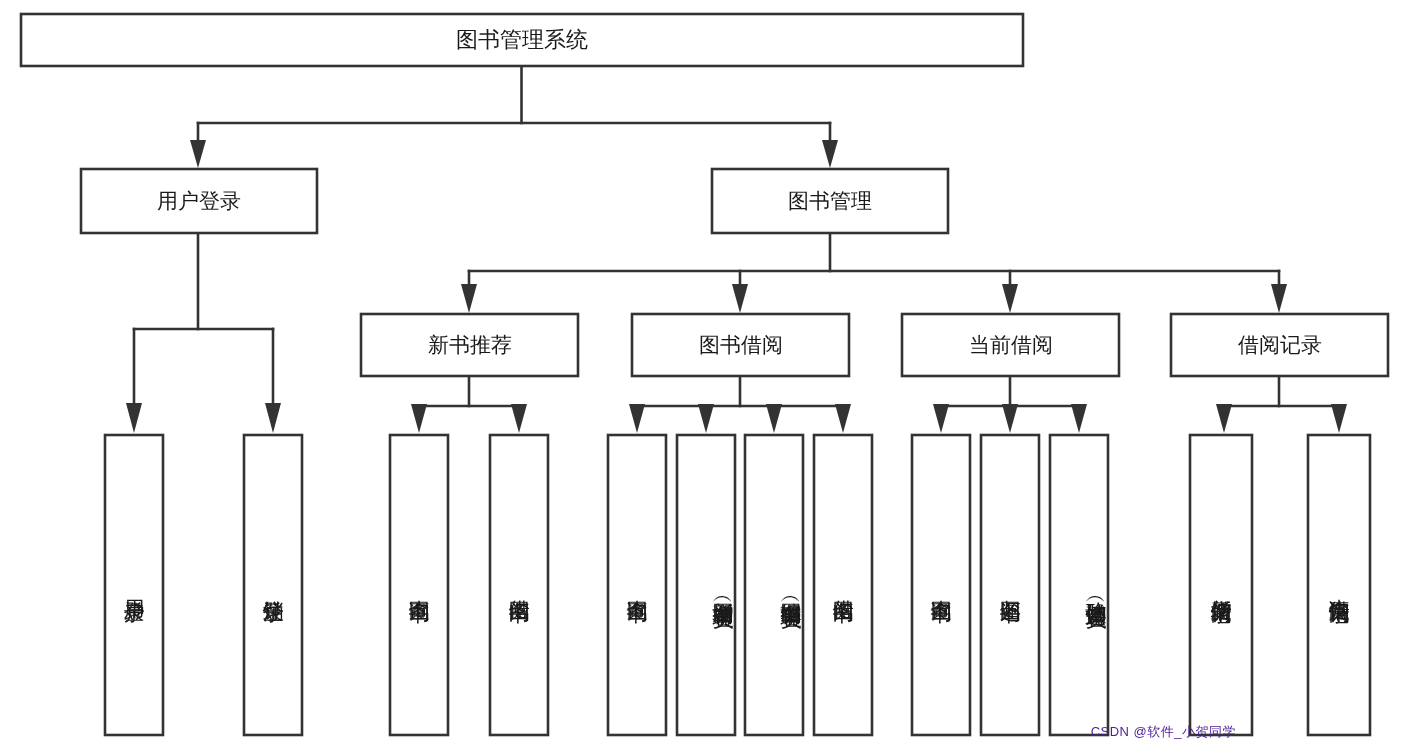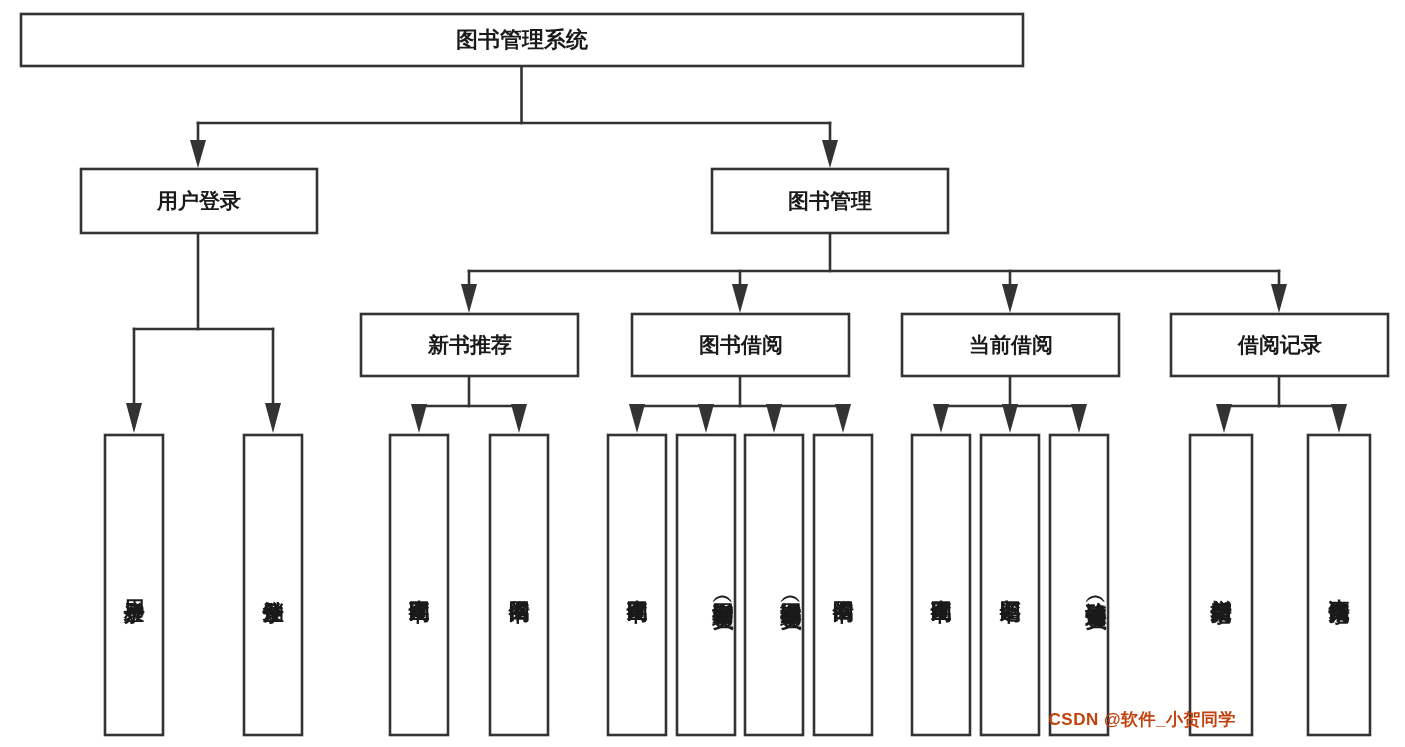--- a/index.html
+++ b/index.html
@@ -11,21 +11,20 @@
     width: 1405px;
     height: 747px;
     font-family: "Liberation Sans", "DejaVu Sans", sans-serif;
     overflow: hidden;
   }
   #diagram-root {
     position: relative;
     width: 1248px;
     height: 747px;
     background: #ffffff;
-    font-weight: bold;
   }
   svg.diagram-svg {
     position: absolute;
     top: 0;
     left: 0;
     width: 1405px;
     height: 747px;
   }
   .node-box {
     fill: #ffffff;
@@ -68,24 +67,24 @@
     font-size: 21px;
     line-height: 1.16;
     color: #1a1a1a;
     letter-spacing: 1px;
     white-space: nowrap;
     pointer-events: none;
   }
   .watermark {
     position: absolute;
     right: 12px;
-    bottom: 16px;
-    font-family: "Liberation Sans", "DejaVu Sans", sans-serif;
-    font-size: 17px;
-    color: #c2410c;
+    bottom: 6px;
+    font-family: "Liberation Sans", "DejaVu Sans", sans-serif;
+    font-size: 13px;
+    color: #4c1d95;
     letter-spacing: 0.5px;
     white-space: nowrap;
   }
 </style>
 </head>
 <body>
 
 <div id="diagram-root">
 
   <svg class="diagram-svg" viewBox="0 0 1405 747" xmlns="http://www.w3.org/2000/svg">

